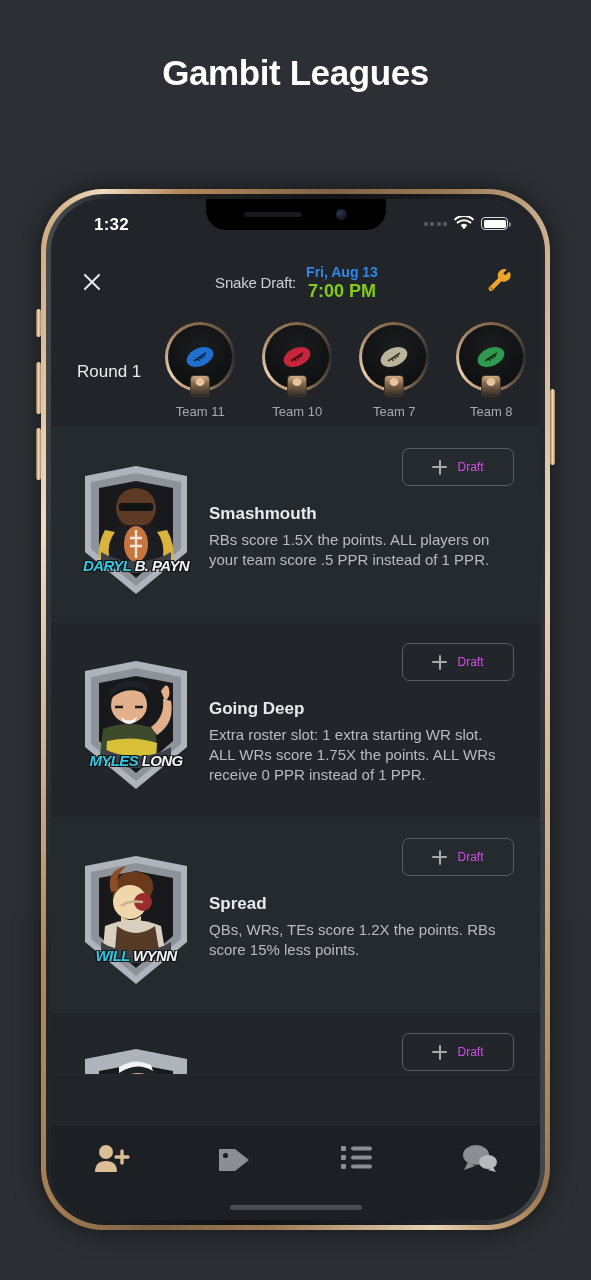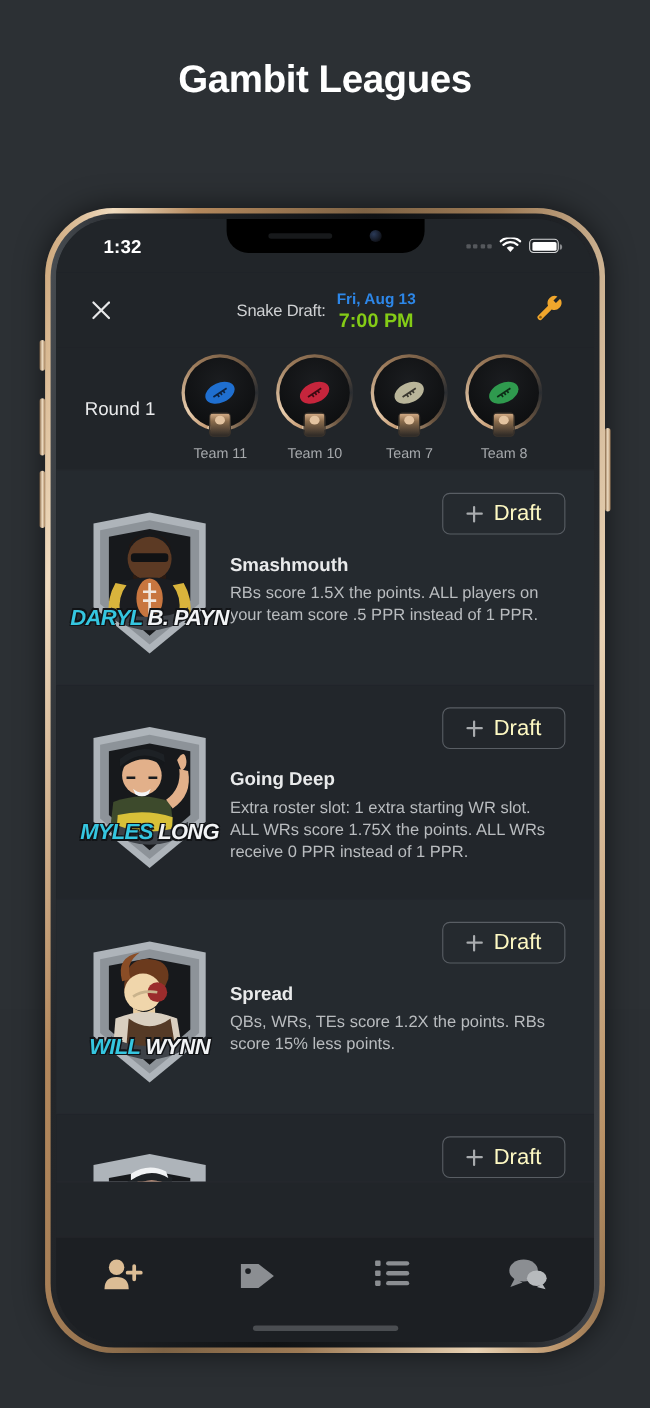--- a/index.html
+++ b/index.html
@@ -116,21 +116,21 @@
   .round-strip {
     position: relative; background: #212529;
     padding: 6px 0 8px 0;
     display: flex; align-items: flex-start;
     border-bottom: 1px solid #2a2e33;
   }
   .round-label {
     font-size: 17px; font-weight: normal; color: #e9eaeb;
     padding-left: 26px; padding-top: 40px; white-space: nowrap;
   }
-  .teams { display: flex; gap: 16px; padding-left: 24px; }
+  .teams { display: flex; gap: 27px; padding-left: 24px; }
   .team { width: 70px; text-align: center; cursor: pointer; }
   .team-ring {
     position: relative; width: 70px; height: 70px; margin: 0 auto;
     border-radius: 50%;
     background: conic-gradient(from 200deg,#c49a73 0deg,#e8cdae 40deg,#9b7a5a 120deg,#6b5540 200deg,#2a2d31 250deg,#6b5540 300deg,#d8bb9a 360deg);
     padding: 3px;
   }
   .team-disc {
     width: 100%; height: 100%; border-radius: 50%;
     background: radial-gradient(circle at 50% 35%, #1b1d20 0%, #0a0b0c 100%);
@@ -155,21 +155,21 @@
     position: relative; display: flex; align-items: flex-start;
     padding: 18px 26px 22px 26px; min-height: 195px;
     border-bottom: 1px solid #26292e;
     background: #252a2f;
   }
   .card.alt { background: #22262b; }
   .crest { width: 118px; flex: none; position: relative; margin-top: 14px; }
   .crest-svg { display: block; width: 118px; height: 140px; }
   .crest-name {
     position: absolute; left: 50%; transform: translateX(-50%); bottom: 26px;
-    font-size: 20px; font-weight: bold; font-style: italic;
+    font-size: 15px; font-weight: bold; font-style: italic;
     letter-spacing: -.6px; white-space: nowrap;
     text-shadow: -1.2px -1.2px 0 #121417, 1.2px -1.2px 0 #121417, -1.2px 1.2px 0 #121417, 1.2px 1.2px 0 #121417;
   }
   .crest-name .first { color: #35c6e0; }
   .crest-name .last  { color: #f2f4f6; }
   .card-body { flex: 1; padding-left: 14px; padding-top: 58px; }
   .card-title { font-size: 17px; font-weight: bold; color: #e9eaeb; }
   .card-desc { margin-top: 6px; font-size: 15px; line-height: 1.32; color: #b9bcbf; max-width: 290px; }
   .draft-btn {
     position: absolute; right: 26px; top: 20px;
@@ -177,21 +177,21 @@
     border: 1px solid #595e64; background: transparent;
     display: flex; align-items: center; justify-content: center; gap: 10px;
     cursor: pointer;
   }
   .draft-plus { position: relative; width: 15px; height: 15px; }
   .draft-plus::before, .draft-plus::after {
     content: ""; position: absolute; background: #a8abae; border-radius: 1px;
   }
   .draft-plus::before { left: 0; top: 6.5px; width: 15px; height: 2px; }
   .draft-plus::after  { top: 0; left: 6.5px; height: 15px; width: 2px; }
-  .draft-label { font-size: 20px; color: #fef9c3; }
+  .draft-label { font-size: 12px; color: #d946ef; }
 
   .card.partial { min-height: 0; height: 62px; overflow: hidden; padding-top: 16px; }
   .card.partial .crest { margin-top: 14px; }
 
   
   .tabbar {
     position: absolute; left: 0; bottom: 0; width: 100%; height: 96px;
     background: #1c1f23; border-top: 1px solid #27292d;
     display: flex; align-items: flex-start; padding-top: 18px;
   }

